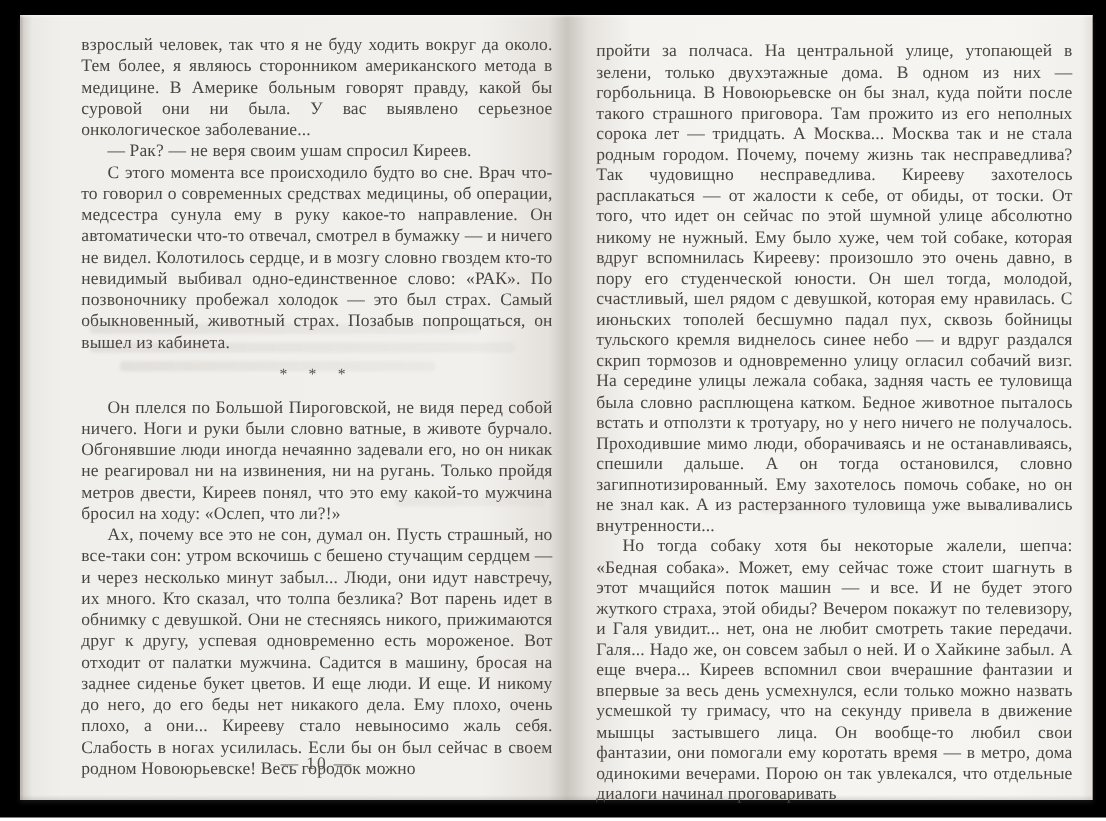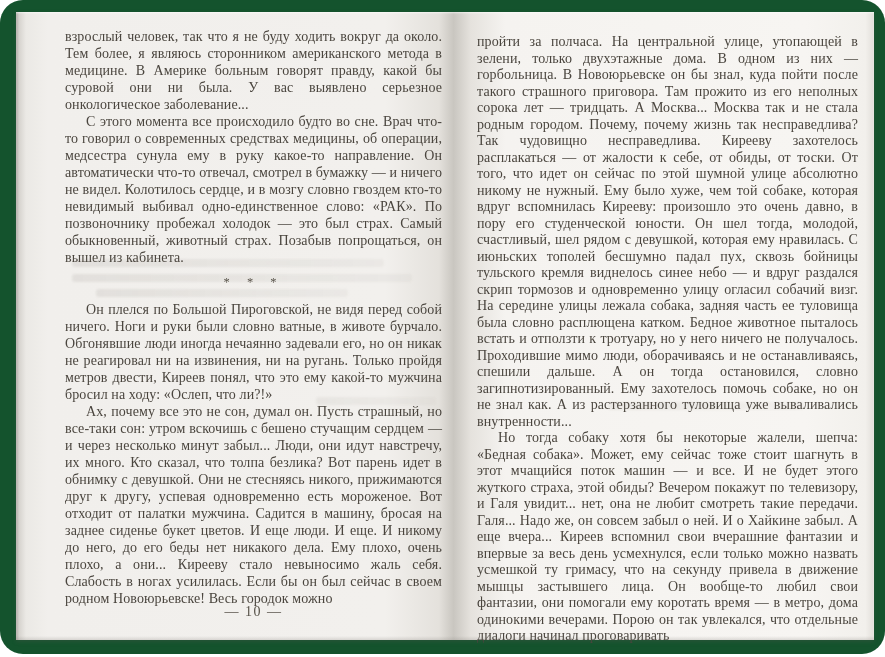--- a/index.html
+++ b/index.html
@@ -2,21 +2,21 @@
 <html lang="ru" style="--text-color: #4a453e;"><head>
 <meta charset="utf-8">
 <style>
   html,body{margin:0;padding:0;}
   body{
     width:885px;height:657px;overflow:hidden;
     background:#ffffff;
     font-family:"Liberation Serif","DejaVu Serif",serif;
   }
   .photo{
-    position:relative;width:885px;height:654px;background:#14532d;border-radius:23px;
+    position:relative;width:885px;height:654px;background:#000000;
   }
   
   .book{
     position:absolute;left:16px;top:12px;width:858px;height:628px;
     background:linear-gradient(90deg,
       #a8a59f 0px,#d6d3ce 3px,#ebe9e5 10px,#f1efec 32px,
       #f2f0ed 43%,#e4e1dc 49.3%,#c9c6c0 51%,#e5e2dd 53%,#f5f3f0 57%,
       #f7f5f2 92%,#f2f0ec 99%,#e2dfda 100%);
     box-shadow:0 2px 4px rgba(90,88,84,.25), inset 0 1px 2px rgba(255,255,255,.6);
   }
@@ -64,20 +64,21 @@
   .bleed.b5{left:300px;top:385px;width:120px;opacity:.7;}
 </style>
 </head>
 <body style="background: rgb(255, 255, 255);">
 
 <div class="photo">
   <div class="book">
 
     <div class="page-text left-text">
         <p class="">взрослый человек, так что я не буду ходить вокруг да около. Тем более, я являюсь сторонником американского метода в медицине. В Америке больным говорят правду, какой бы суровой они ни была. У вас выявлено серьезное онкологическое заболевание...</p>
+        <p class="indent">— Рак? — не веря своим ушам спросил Киреев.</p>
         <p class="indent">С этого момента все происходило будто во сне. Врач что-то говорил о современных средствах медицины, об операции, медсестра сунула ему в руку какое-то направление. Он автоматически что-то отвечал, смотрел в бумажку — и ничего не видел. Колотилось сердце, и в мозгу словно гвоздем кто-то невидимый выбивал одно-единственное слово: «РАК». По позвоночнику пробежал холодок — это был страх. Самый обыкновенный, животный страх. Позабыв попрощаться, он вышел из кабинета.</p>
         <div class="separator">* * *</div>
         <p class="indent">Он плелся по Большой Пироговской, не видя перед собой ничего. Ноги и руки были словно ватные, в животе бурчало. Обгонявшие люди иногда нечаянно задевали его, но он никак не реагировал ни на извинения, ни на ругань. Только пройдя метров двести, Киреев понял, что это ему какой-то мужчина бросил на ходу: «Ослеп, что ли?!»</p>
         <p class="indent">Ах, почему все это не сон, думал он. Пусть страшный, но все-таки сон: утром вскочишь с бешено стучащим сердцем — и через несколько минут забыл... Люди, они идут навстречу, их много. Кто сказал, что толпа безлика? Вот парень идет в обнимку с девушкой. Они не стесняясь никого, прижимаются друг к другу, успевая одновременно есть мороженое. Вот отходит от палатки мужчина. Садится в машину, бросая на заднее сиденье букет цветов. И еще люди. И еще. И никому до него, до его беды нет никакого дела. Ему плохо, очень плохо, а они... Кирееву стало невыносимо жаль себя. Слабость в ногах усилилась. Если бы он был сейчас в своем родном Новоюрьевске! Весь городок можно</p>
       </div>
 
     <div class="page-text right-text">
         <p class="">пройти за полчаса. На центральной улице, утопающей в зелени, только двухэтажные дома. В одном из них — горбольница. В Новоюрьевске он бы знал, куда пойти после такого страшного приговора. Там прожито из его неполных сорока лет — тридцать. А Москва... Москва так и не стала родным городом. Почему, почему жизнь так несправедлива? Так чудовищно несправедлива. Кирееву захотелось расплакаться — от жалости к себе, от обиды, от тоски. От того, что идет он сейчас по этой шумной улице абсолютно никому не нужный. Ему было хуже, чем той собаке, которая вдруг вспомнилась Кирееву: произошло это очень давно, в пору его студенческой юности. Он шел тогда, молодой, счастливый, шел рядом с девушкой, которая ему нравилась. С июньских тополей бесшумно падал пух, сквозь бойницы тульского кремля виднелось синее небо — и вдруг раздался скрип тормозов и одновременно улицу огласил собачий визг. На середине улицы лежала собака, задняя часть ее туловища была словно расплющена катком. Бедное животное пыталось встать и отползти к тротуару, но у него ничего не получалось. Проходившие мимо люди, оборачиваясь и не останавливаясь, спешили дальше. А он тогда остановился, словно загипнотизированный. Ему захотелось помочь собаке, но он не знал как. А из растерзанного туловища уже вываливались внутренности...</p>
         <p class="indent">Но тогда собаку хотя бы некоторые жалели, шепча: «Бедная собака». Может, ему сейчас тоже стоит шагнуть в этот мчащийся поток машин — и все. И не будет этого жуткого страха, этой обиды? Вечером покажут по телевизору, и Галя увидит... нет, она не любит смотреть такие передачи. Галя... Надо же, он совсем забыл о ней. И о Хайкине забыл. А еще вчера... Киреев вспомнил свои вчерашние фантазии и впервые за весь день усмехнулся, если только можно назвать усмешкой ту гримасу, что на секунду привела в движение мышцы застывшего лица. Он вообще-то любил свои фантазии, они помогали ему коротать время — в метро, дома одинокими вечерами. Порою он так увлекался, что отдельные диалоги начинал проговаривать</p>
       </div>

